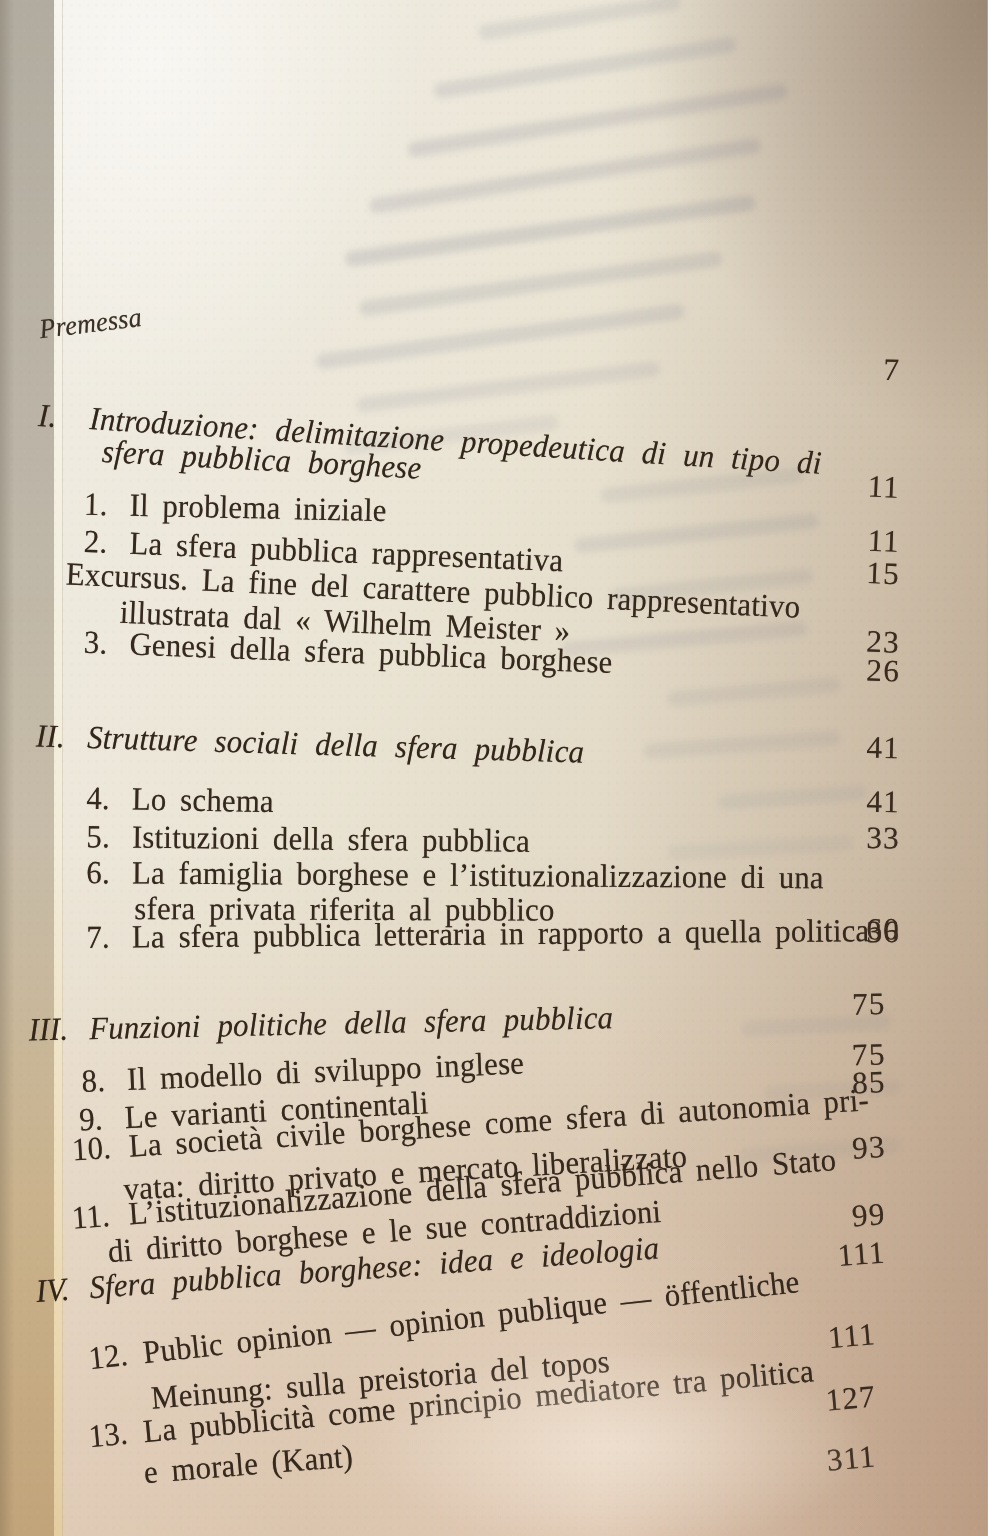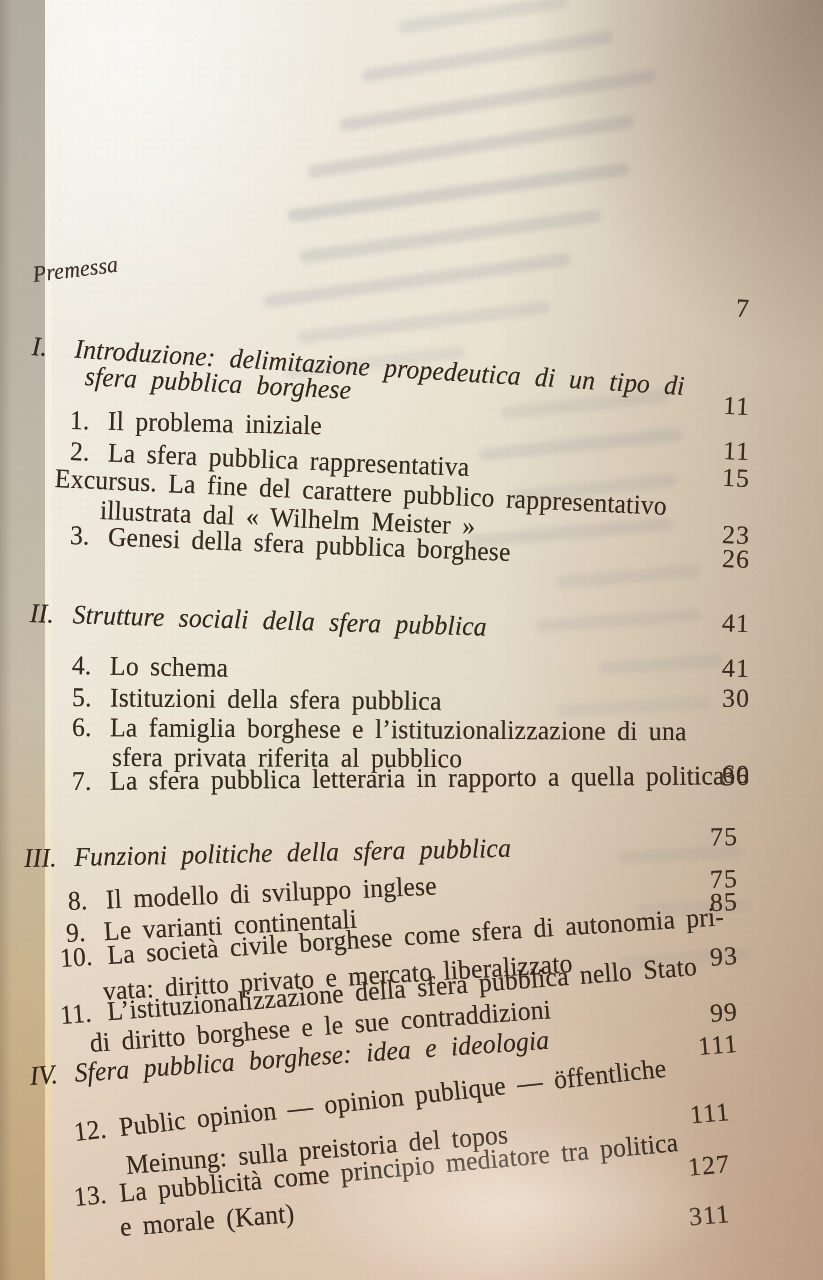--- a/index.html
+++ b/index.html
@@ -155,21 +155,21 @@
   <span class="pnum pn-top" style="top:609px;--r:1.5deg">41</span>
 
   <div class="row" style="left:72px;top:650px;--r:1deg">
     <span class="marker" style="width:40px">4.</span><span>Lo schema</span>
   </div>
   <span class="pnum pn-top" style="top:654px;--r:1deg">41</span>
 
   <div class="row" style="left:72px;top:682px;--r:0.6deg">
     <span class="marker" style="width:40px">5.</span><span>Istituzioni della sfera pubblica</span>
   </div>
-  <span class="pnum pn-top" style="top:684px;--r:0.6deg">30</span>
+  <span class="pnum pn-top" style="top:684px;--r:0.6deg">33</span>
 
   <div class="row" style="left:72px;top:712px;--r:0.4deg">
     <span class="marker" style="width:40px">6.</span><span>La famiglia borghese e l’istituzionalizzazione di una</span>
   </div>
   <div class="row" style="left:112px;top:742px;--r:0.2deg">
     <span>sfera privata riferita al pubblico</span>
   </div>
   <span class="pnum pn-top" style="top:760px;--r:0.3deg">60</span>
 
   <div class="row" style="left:72px;top:766px;--r:-0.5deg">

